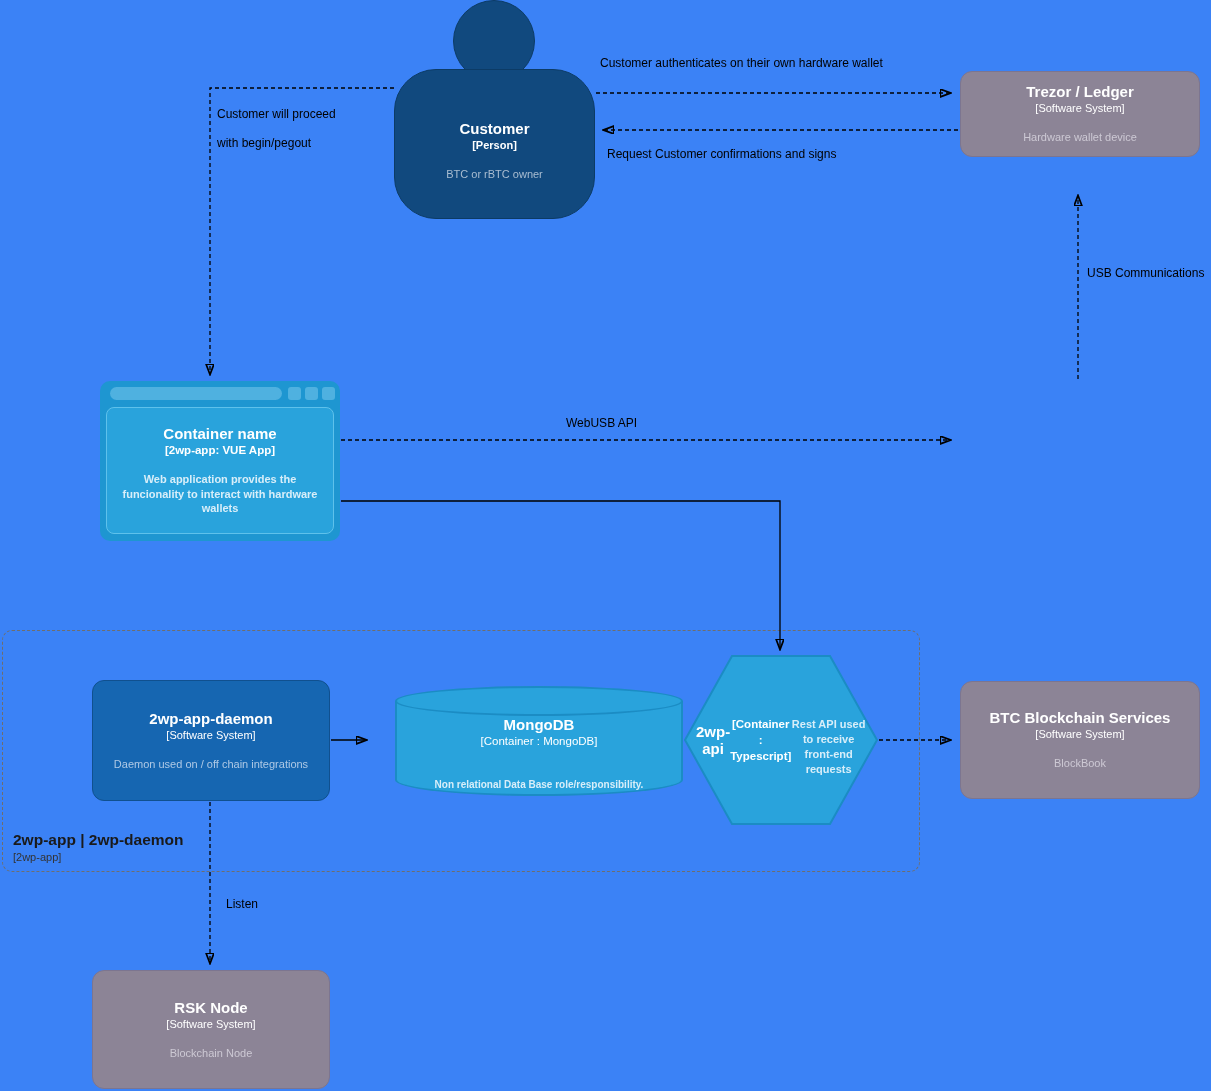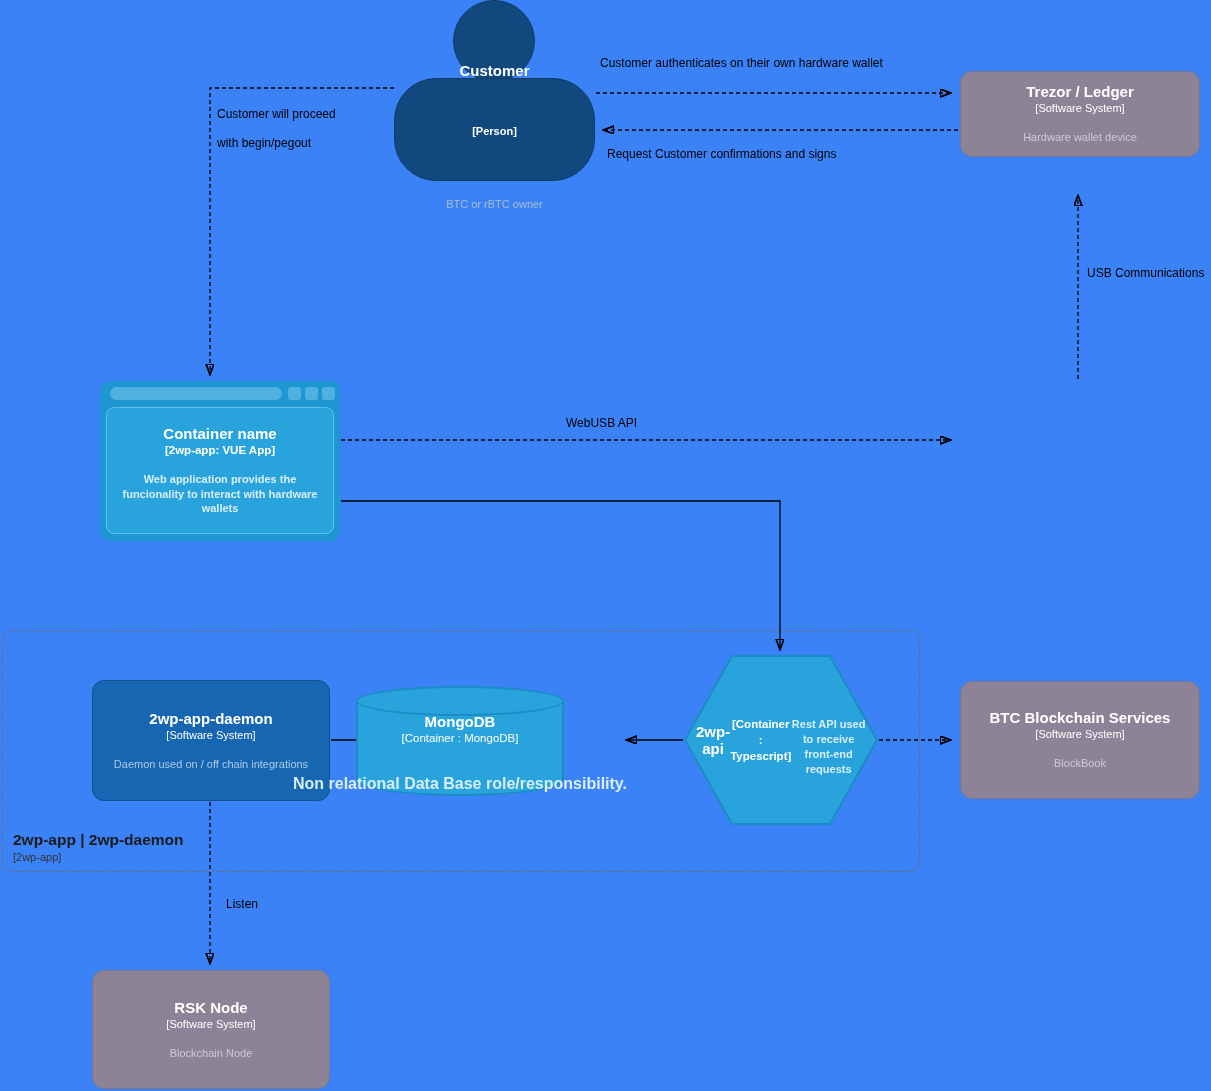--- a/index.html
+++ b/index.html
@@ -142,21 +142,21 @@
     z-index: 3;
     display: flex;
     flex-direction: column;
     align-items: center;
     justify-content: center;
     text-align: center;
     color: #fff;
   }
   .cylinder .title { font-size: 15px; font-weight: bold; }
   .cylinder .subtitle { font-size: 11.5px; font-weight: normal; line-height: 1.4; }
-  .cylinder .desc { font-size: 16px; font-weight: bold; margin-top: 29px; white-space: nowrap; color: #D8EEF9; }
+  .cylinder .desc { font-size: 10px; font-weight: bold; margin-top: 29px; white-space: nowrap; color: #D8EEF9; }
   
   .hexagon { position: absolute; z-index: 3; }
   .hexagon svg { position: absolute; left: 0; top: 0; }
   .hexagon .hex-text {
     position: absolute;
     left: 12px; right: 12px; top: 0; bottom: 0;
     display: flex;
     flex-direction: row;
     align-items: center;
     justify-content: center;
@@ -209,21 +209,21 @@
 
   <div class="edge-label" style="left:600px; top:56px;">Customer authenticates on their own hardware wallet</div>
   <div class="edge-label" style="left:607px; top:147px;">Request Customer confirmations and signs</div>
   <div class="edge-label" style="left:217px; top:107px;">Customer will proceed</div>
   <div class="edge-label" style="left:217px; top:136px;">with begin/pegout</div>
   <div class="edge-label" style="left:566px; top:416px;">WebUSB API</div>
   <div class="edge-label" style="left:1087px; top:266px;">USB Communications</div>
   <div class="edge-label" style="left:226px; top:897px;">Listen</div>
 
   <div class="person-head" style="left:453px; top:0px;"></div>
-  <div class="node person-body" style="left:394px; top:78px; width:201px; height:103px;gap:44px;">
+  <div class="node person-body" style="left:394px; top:69px; width:201px; height:150px;">
     <div class="title">Customer</div>
     <div class="subtitle" style="font-weight:bold;">[Person]</div>
     <div class="desc">BTC or rBTC owner</div>
   </div>
 
   <div class="node gray-box" style="left:960px; top:71px; width:240px; height:86px;">
     <div class="title">Trezor / Ledger</div>
     <div class="subtitle">[Software System]</div>
     <div class="desc">Hardware wallet device</div>
   </div>
@@ -247,21 +247,21 @@
       <div class="b-sub">[2wp-app]</div>
     </div>
   </div>
 
   <div class="node dark-blue-box" style="left:92px; top:680px; width:238px; height:121px;">
     <div class="title">2wp-app-daemon</div>
     <div class="subtitle">[Software System]</div>
     <div class="desc">Daemon used on / off chain integrations</div>
   </div>
 
-  <div class="cylinder" style="left:356px; top:686px; width:208px; height:110px;">
+  <div class="cylinder" style="left:395px; top:686px; width:288px; height:110px;">
     <div class="cyl-top"></div>
     <div class="cyl-body"></div>
     <div class="cyl-text">
       <div class="title">MongoDB</div>
       <div class="subtitle">[Container : MongoDB]</div>
       <div class="desc">Non relational Data Base role/responsibility.</div>
     </div>
   </div>
 
   <div class="hexagon" style="left:684px; top:655px; width:194px; height:170px;">

